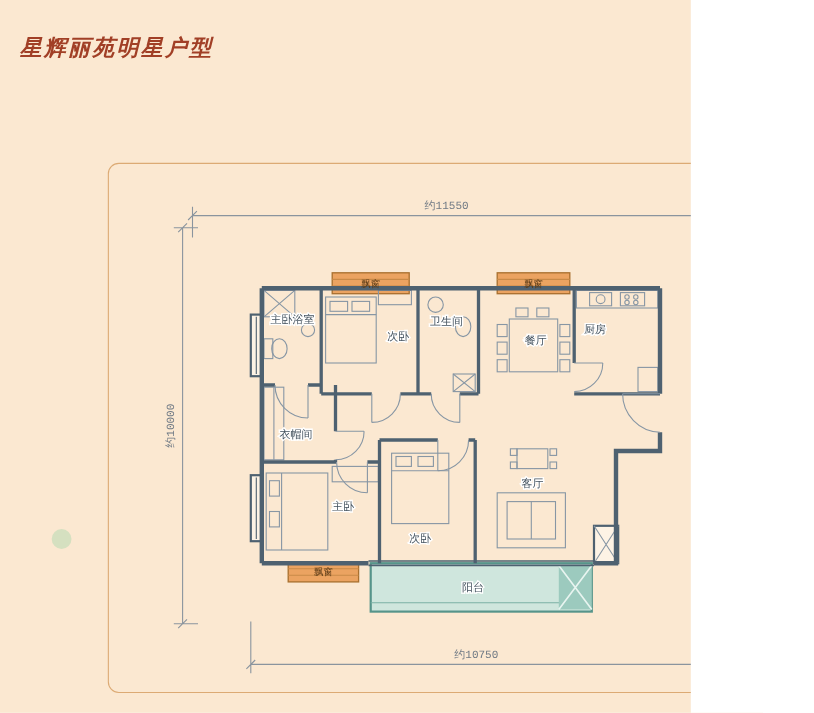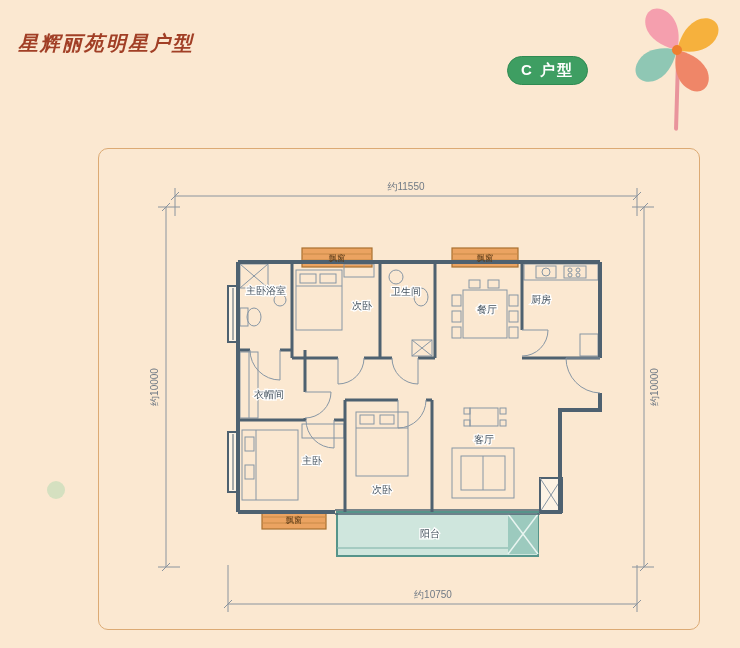--- a/index.html
+++ b/index.html
@@ -1,37 +1,36 @@
 <!DOCTYPE html>
 <html><head>
 <meta charset="utf-8">
 <style>
   html,body{margin:0;padding:0}
-  .page{position:relative;width:740px;height:648px;background:#fbe8d1;font-family:Liberation Sans, sans-serif;overflow:hidden}
+  .page{position:relative;width:628px;height:648px;background:#fbe8d1;font-family:Liberation Mono, monospace;overflow:hidden}
   .title{position:absolute;left:18px;top:30px;font-size:20px;font-weight:bold;font-style:italic;color:#a13f26;letter-spacing:2px}
   .badge{position:absolute;left:507px;top:56px;background:#3e9e62;color:#fff;font-size:15px;font-weight:bold;padding:4px 13px;border-radius:15px;letter-spacing:2px;border:1px solid #2f8a52}
   .frame{position:absolute;left:98px;top:148px;width:600px;height:480px;border:1px solid #dcaa74;border-radius:10px}
   svg.plan{position:absolute;left:0;top:0}
   .wall{stroke:#4e6170;fill:none;stroke-linecap:butt}
   .wall-ext{stroke-width:4}
   .wall-int{stroke-width:3}
   .winline{stroke:#4e6170;fill:none;stroke-width:1.5}
   .furn{stroke:#8796a4;stroke-width:1;fill:none}
   .arc{stroke:#8796a4;stroke-width:1;fill:none}
   .dim{stroke:#8a949e;stroke-width:1;fill:none}
   .dimtext{fill:#707a85;font-size:10px}
   .rlabel{fill:#44525e;font-size:10px;paint-order:stroke;stroke:#ffffff;stroke-width:2.5px}
   .baylabel{fill:#5a3a16;font-size:8.5px}
 </style>
 </head>
 <body>
 
 <div class="page">
   <div class="title">星辉丽苑明星户型</div>
-  <div class="badge">C 户型</div>
   <div class="frame"></div>
 
   <svg class="plan" width="740" height="648" viewBox="0 0 740 648">
 
     <circle cx="56" cy="490" r="9" fill="#d5e0c0"></circle>
 
     <g transform="translate(677,50) rotate(8)">
       <path d="M2 6 L10 78" stroke="#e9949c" stroke-width="4" stroke-linecap="round" fill="none"></path>
       <path d="M0 0 C 2 -16 -4 -34 -20 -38 C -34 -41 -40 -27 -32 -15 C -24 -4 -10 -1 0 0 Z" fill="#f59fae"></path>
       <path transform="rotate(90)" d="M0 0 C 2 -16 -4 -34 -20 -38 C -34 -41 -40 -27 -32 -15 C -24 -4 -10 -1 0 0 Z" fill="#f6b13d"></path>

